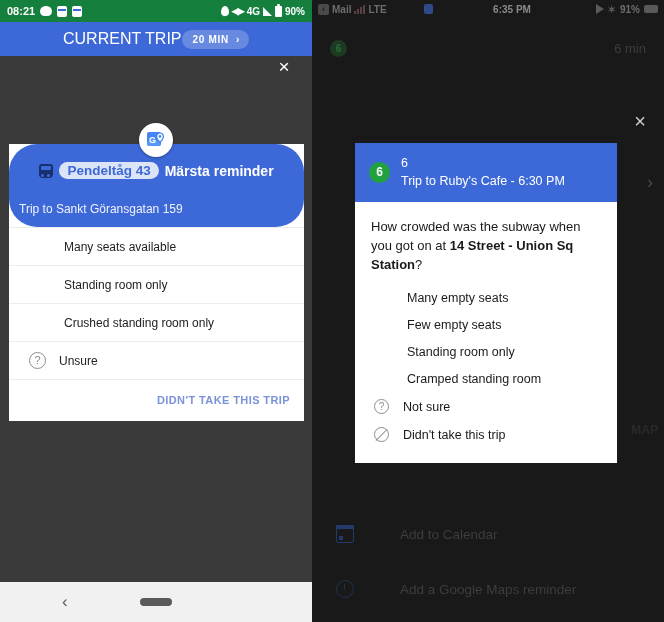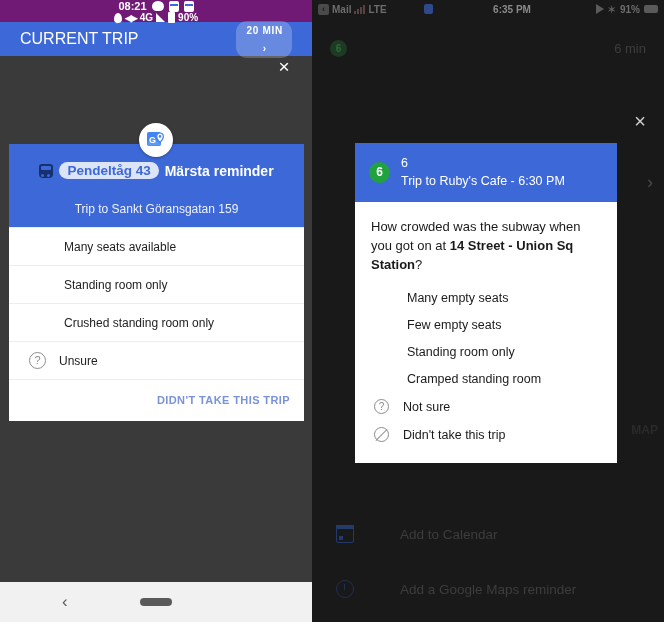--- a/index.html
+++ b/index.html
@@ -8,50 +8,50 @@
     background: #000;
     font-family: "Liberation Sans", sans-serif;
     overflow: hidden;
   }
   .screens { display: flex; width: 664px; height: 622px; }
 
   
   .android { position: relative; width: 312px; height: 622px; background: #3a3a3a; overflow: hidden; }
 
   .a-statusbar {
-    height: 22px; background: #701a75; color: #fff;
+    height: 22px; background: #15803d; color: #fff;
     display: flex; align-items: center; justify-content: space-between;
-    padding: 0 7px; font-size: 11px; font-weight: bold; flex-direction: column;
+    padding: 0 7px; font-size: 11px; font-weight: bold;
   }
   .a-sb-left { display: flex; align-items: center; gap: 5px; }
   .a-sb-right { display: flex; align-items: center; gap: 3px; font-size: 10px; }
   .sbicon { display: inline-block; }
   .ic-chat { width: 12px; height: 10px; background: #fff; border-radius: 6px 6px 5px 5px; }
   .ic-sq { width: 10px; height: 11px; background: #fff; border-radius: 2px; position: relative; }
   .ic-sq::before { content:""; position:absolute; left:1px; right:1px; top:3px; height:2px; background:#3d68d8; }
   .pin {
     width: 8px; height: 10px; background: #fff;
     border-radius: 50% 50% 50% 50% / 60% 60% 40% 40%;
     position: relative;
   }
   .pin::after { content:""; position:absolute; left:2.5px; top:7px; border-left:1.5px solid transparent; border-right:1.5px solid transparent; border-top:4px solid #fff;}
   .vib { font-size: 9px; letter-spacing: -1px;}
   .sig { width:0;height:0;border-left:9px solid #fff;border-top:9px solid transparent; }
   .batt { width:7px;height:11px;background:#fff;border-radius:1px;position:relative;}
   .batt::before{content:"";position:absolute;top:-2px;left:2px;width:3px;height:2px;background:#fff;border-radius:1px;}
 
   .a-header {
     height: 34px; background: #3d68d8; color: #fff;
-    display: flex; align-items: center; justify-content: space-between;
-    padding: 0 20px;
+    display: flex; align-items: center; justify-content: center;
+    padding: 0 11px;
   }
   .a-pill {
     background: rgba(255,255,255,0.22); border-radius: 11px;
     padding: 4px 9px 4px 11px; font-size: 10px; font-weight: bold;
-    letter-spacing: 0.7px; display: flex; align-items: center; gap: 7px; flex-direction: column;
+    letter-spacing: 0.7px; display: flex; align-items: center; gap: 7px;
   }
 
   .a-close {
     position: absolute; top: 57px; right: 18px;
     width: 20px; height: 20px; color: #fff; font-size: 19px; line-height: 20px;
     text-align: center; font-weight: 300; cursor: pointer;
   }
 
   .a-logo {
     position: absolute; left: 50%; top: 123px; transform: translateX(-50%);
@@ -59,21 +59,21 @@
     display: flex; align-items: center; justify-content: center; z-index: 3;
     box-shadow: 0 1px 3px rgba(0,0,0,0.3);
   }
 
   .a-card {
     position: absolute; left: 9px; top: 144px; width: 295px;
     background: #fff; z-index: 2;
   }
   .a-card-head {
     background: #3d68d8; color: #fff; padding: 18px 10px 11px;
-    text-align: center;
+    border-radius: 28px;
   }
   .a-route { display: flex; align-items: center; justify-content: center; gap: 6px; }
   .a-train-ic {
     width: 14px; height: 14px; background: #17306e; border-radius: 3px 3px 4px 4px;
     position: relative; flex: none;
   }
   .a-train-ic::before { content:""; position:absolute; left:2px; top:2.5px; width:10px; height:4px; background:#3d68d8; border-radius:1px;}
   .a-train-ic::after { content:""; position:absolute; left:2px; bottom:1px; width:3px; height:3px; background:#3d68d8; border-radius:50%; box-shadow: 6px 0 0 #3d68d8;}
   .a-badge {
     background: rgba(255,255,255,0.82); color: #3d68d8;

